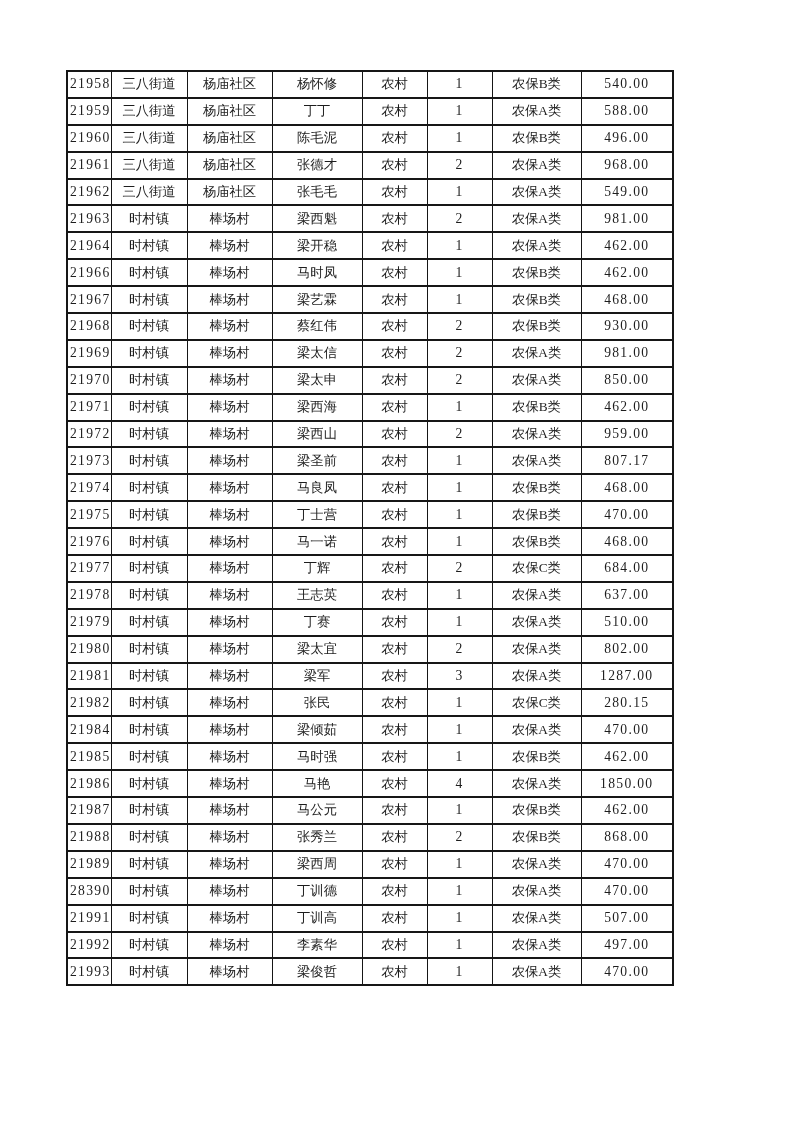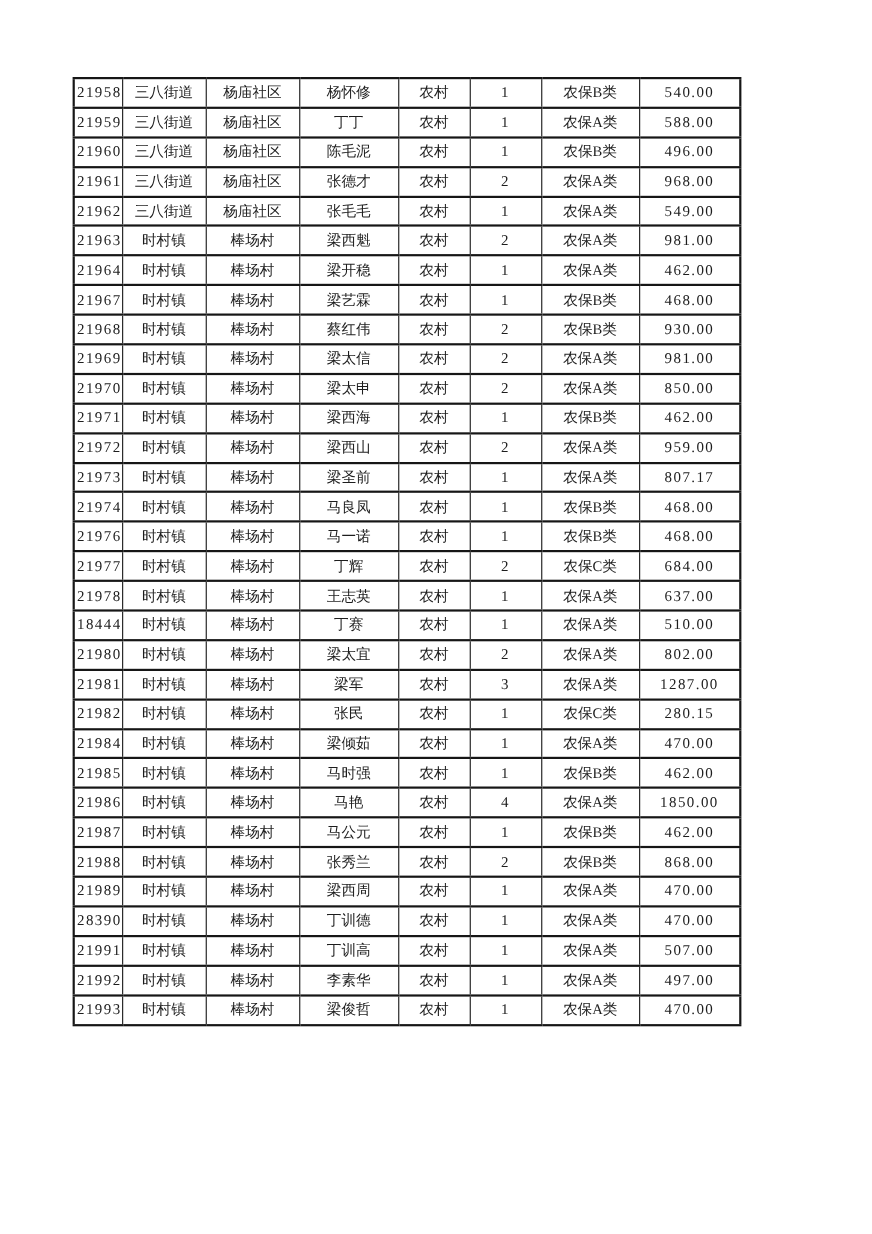--- a/index.html
+++ b/index.html
@@ -128,20 +128,30 @@
           <td class="id">21964</td>
           <td class="town">时村镇</td>
           <td class="village">棒场村</td>
           <td class="person">梁开稳</td>
           <td class="residence">农村</td>
           <td class="count">1</td>
           <td class="category">农保A类</td>
           <td class="amount">462.00</td>
         </tr>
         <tr>
+          <td class="id">21966</td>
+          <td class="town">时村镇</td>
+          <td class="village">棒场村</td>
+          <td class="person">马时凤</td>
+          <td class="residence">农村</td>
+          <td class="count">1</td>
+          <td class="category">农保B类</td>
+          <td class="amount">462.00</td>
+        </tr>
+        <tr>
           <td class="id">21967</td>
           <td class="town">时村镇</td>
           <td class="village">棒场村</td>
           <td class="person">梁艺霖</td>
           <td class="residence">农村</td>
           <td class="count">1</td>
           <td class="category">农保B类</td>
           <td class="amount">468.00</td>
         </tr>
         <tr>
@@ -206,20 +216,30 @@
         </tr>
         <tr>
           <td class="id">21974</td>
           <td class="town">时村镇</td>
           <td class="village">棒场村</td>
           <td class="person">马良凤</td>
           <td class="residence">农村</td>
           <td class="count">1</td>
           <td class="category">农保B类</td>
           <td class="amount">468.00</td>
+        </tr>
+        <tr>
+          <td class="id">21975</td>
+          <td class="town">时村镇</td>
+          <td class="village">棒场村</td>
+          <td class="person">丁士营</td>
+          <td class="residence">农村</td>
+          <td class="count">1</td>
+          <td class="category">农保B类</td>
+          <td class="amount">470.00</td>
         </tr>
         <tr>
           <td class="id">21976</td>
           <td class="town">时村镇</td>
           <td class="village">棒场村</td>
           <td class="person">马一诺</td>
           <td class="residence">农村</td>
           <td class="count">1</td>
           <td class="category">农保B类</td>
           <td class="amount">468.00</td>
@@ -238,21 +258,21 @@
           <td class="id">21978</td>
           <td class="town">时村镇</td>
           <td class="village">棒场村</td>
           <td class="person">王志英</td>
           <td class="residence">农村</td>
           <td class="count">1</td>
           <td class="category">农保A类</td>
           <td class="amount">637.00</td>
         </tr>
         <tr>
-          <td class="id">18444</td>
+          <td class="id">21979</td>
           <td class="town">时村镇</td>
           <td class="village">棒场村</td>
           <td class="person">丁赛</td>
           <td class="residence">农村</td>
           <td class="count">1</td>
           <td class="category">农保A类</td>
           <td class="amount">510.00</td>
         </tr>
         <tr>
           <td class="id">21980</td>

